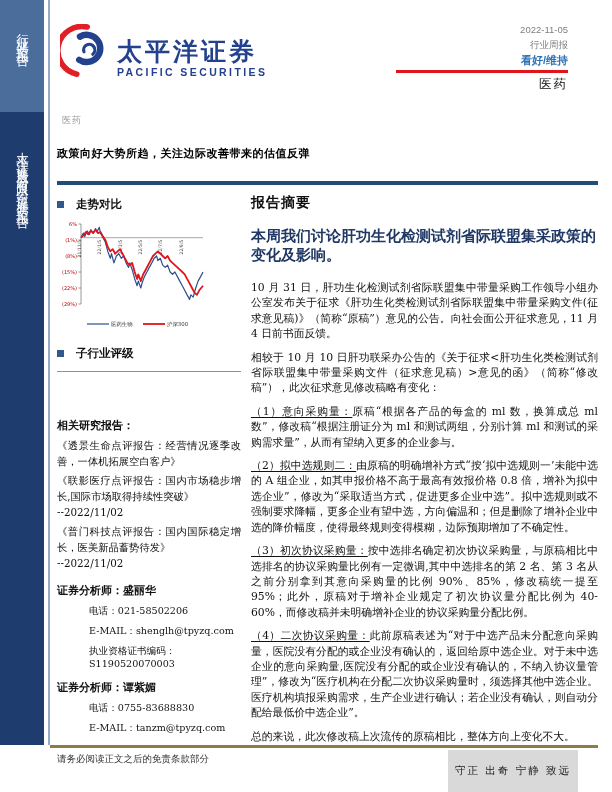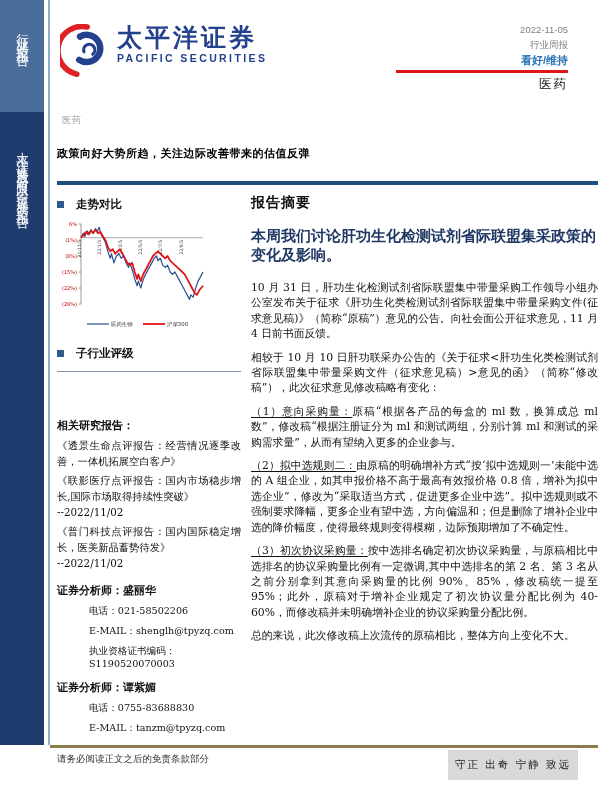--- a/index.html
+++ b/index.html
@@ -10,21 +10,21 @@
   
   .sb-top { position:absolute; left:0; top:0; width:44px; height:112px; background:#4a6d9c;
             display:flex; justify-content:center; padding-top:24px; }
   .sb-main { position:absolute; left:0; top:112px; width:44px; height:633px; background:#1e3c6e;
              display:flex; justify-content:center; padding-top:30px; }
   .sb-txt { writing-mode:vertical-rl; color:#fff; font-size:12.5px; letter-spacing:4px;
             font-family:"DejaVu Serif", serif; }
   .sb-stripe { position:absolute; left:48px; top:0; width:2px; height:745px; background:#93aac9; }
 
   
-  .logo { position:absolute; left:60px; top:24px; display:flex; align-items:flex-start; }
+  .logo { position:absolute; left:60px; top:24px; display:flex; align-items:flex-end; }
   .logo-text { margin-left:9px; }
   .brand-cn { font-size:25px; font-weight:bold; color:#24418e; letter-spacing:3px; line-height:1.05; }
   .brand-en { font-size:10.5px; font-weight:bold; color:#24418e; letter-spacing:2.4px; margin-top:2px; }
 
   .meta { position:absolute; right:44px; top:22px; text-align:right; }
   .meta-date, .meta-type { font-size:9.5px; color:#7f7f7f; line-height:15px; }
   .meta-rating { font-size:11px; color:#2e74b5; font-weight:bold; line-height:16px; }
   .meta-redline { width:172px; height:3px; background:#e0151b; margin:2px 0 3px auto; }
   .meta-industry { font-size:12.5px; color:#111; letter-spacing:2px; }
 
@@ -62,21 +62,21 @@
                margin-bottom:15px; }
   .para { font-size:10.8px; line-height:15.4px; font-family:"DejaVu Serif", serif; color:#111;
           text-align:justify; margin-bottom:8px; }
   .para .lead { text-decoration:underline; text-underline-offset:2px; }
 
   
   .footer-line { position:absolute; left:50px; top:745px; width:548px; height:2.5px; background:#8a7d4a; }
   .disclaimer { position:absolute; left:57px; top:753px; font-size:9.5px; color:#333;
                 font-family:"DejaVu Serif", serif; }
   .motto { position:absolute; right:34px; top:750px; background:#d9d9d9; color:#222;
-           padding:8px 7px; font-size:10.5px; letter-spacing:2px; font-family:"DejaVu Serif", serif; }
+           padding:14px 7px; font-size:10.5px; letter-spacing:2px; font-family:"DejaVu Serif", serif; }
 </style>
 </head>
 <body>
 
 <div class="page">
 
   <div class="sb-top">
     <span class="sb-txt">行业研究报告</span>
   </div>
   <div class="sb-main">
@@ -174,20 +174,21 @@
 
     <div class="col-right">
       <h2 class="sum-h">报告摘要</h2>
       <div class="highlight">本周我们讨论肝功生化检测试剂省际联盟集采政策的变化及影响。</div>
       <div id="paras">
           <div class="para"><span>10 月 31 日，肝功生化检测试剂省际联盟集中带量采购工作领导小组办公室发布关于征求《肝功生化类检测试剂省际联盟集中带量采购文件(征求意见稿)》（简称“原稿”）意见的公告。向社会面公开征求意见，11 月 4 日前书面反馈。</span></div>
           <div class="para"><span>相较于 10 月 10 日肝功联采办公告的《关于征求&lt;肝功生化类检测试剂省际联盟集中带量采购文件（征求意见稿）&gt;意见的函》（简称“修改稿”），此次征求意见修改稿略有变化：</span></div>
           <div class="para"><span class="lead">（1）意向采购量：</span><span>原稿“根据各产品的每盒的 ml 数，换算成总 ml 数”，修改稿“根据注册证分为 ml 和测试两组，分别计算 ml 和测试的采购需求量”，从而有望纳入更多的企业参与。</span></div>
           <div class="para"><span class="lead">（2）拟中选规则二：</span><span>由原稿的明确增补方式“按‘拟中选规则一’未能中选的 A 组企业，如其申报价格不高于最高有效报价格 0.8 倍，增补为拟中选企业”，修改为“采取适当方式，促进更多企业中选”。拟中选规则或不强制要求降幅，更多企业有望中选，方向偏温和；但是删除了增补企业中选的降价幅度，使得最终规则变得模糊，边际预期增加了不确定性。</span></div>
           <div class="para"><span class="lead">（3）初次协议采购量：</span><span>按中选排名确定初次协议采购量，与原稿相比中选排名的协议采购量比例有一定微调,其中中选排名的第 2 名、第 3 名从之前分别拿到其意向采购量的比例 90%、85%，修改稿统一提至 95%；此外，原稿对于增补企业规定了初次协议量分配比例为 40-60%，而修改稿并未明确增补企业的协议采购量分配比例。</span></div>
+          <div class="para"><span class="lead">（4）二次协议采购量：</span><span>此前原稿表述为“对于中选产品未分配意向采购量，医院没有分配的或企业没有确认的，返回给原中选企业。对于未中选企业的意向采购量,医院没有分配的或企业没有确认的，不纳入协议量管理”，修改为“医疗机构在分配二次协议采购量时，须选择其他中选企业。医疗机构填报采购需求，生产企业进行确认；若企业没有确认，则自动分配给最低价中选企业”。</span></div>
           <div class="para"><span>总的来说，此次修改稿上次流传的原稿相比，整体方向上变化不大。</span></div>
         </div>
     </div>
   </div>
 
   <div class="footer-line"></div>
   <div class="disclaimer">请务必阅读正文之后的免责条款部分</div>
   <div class="motto">守正 出奇 宁静 致远</div>
 
 </div>

